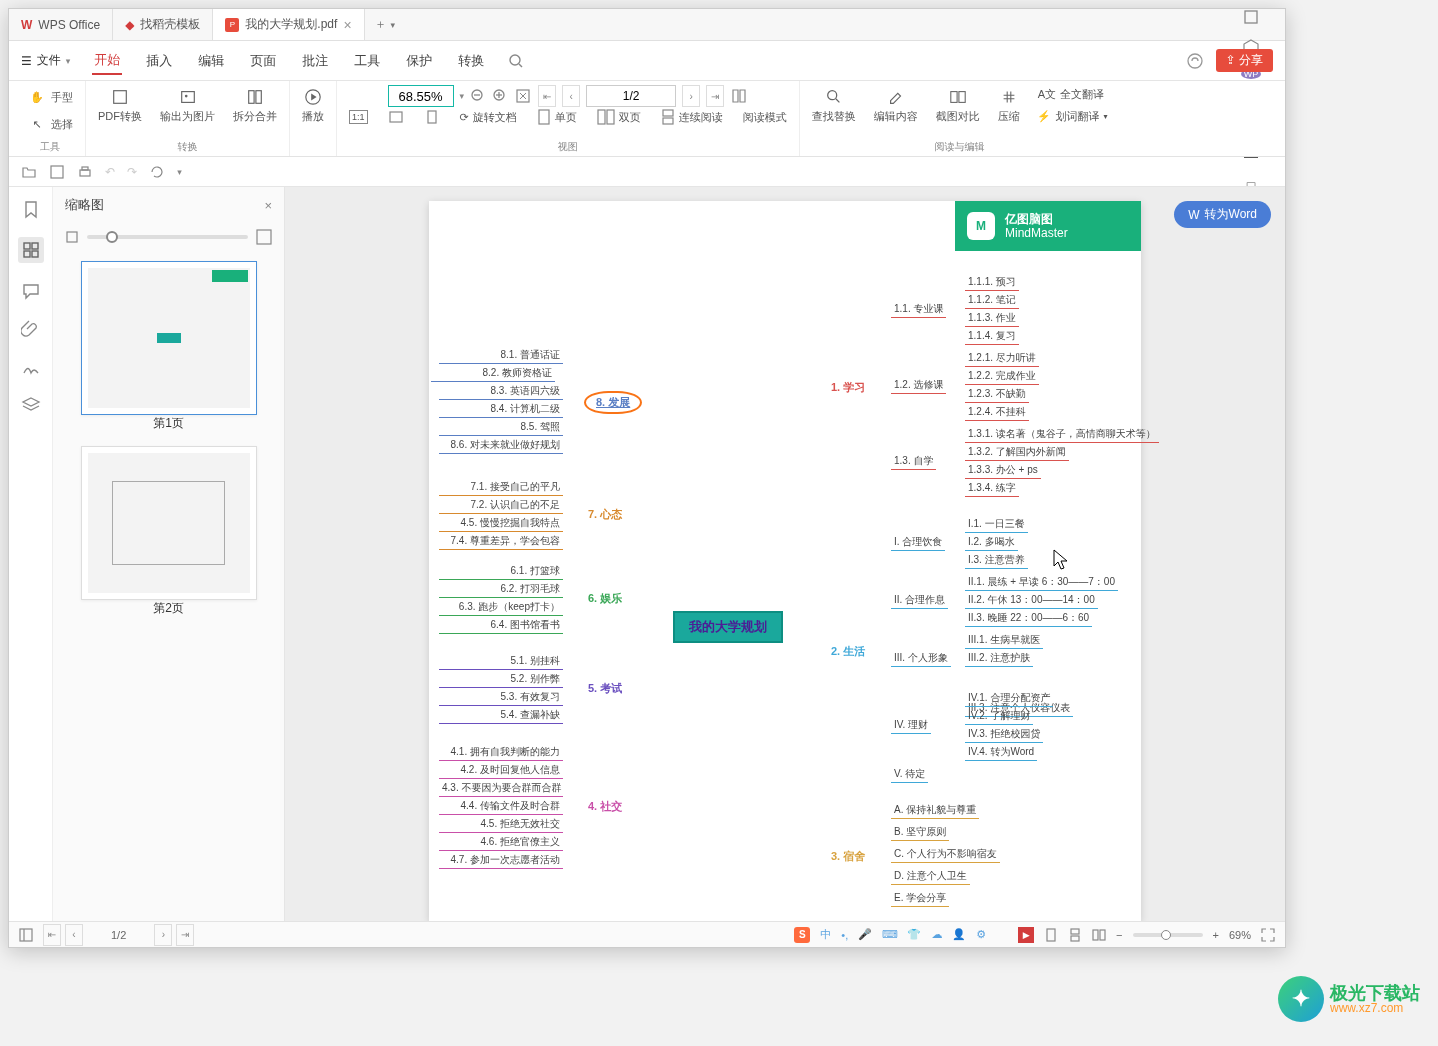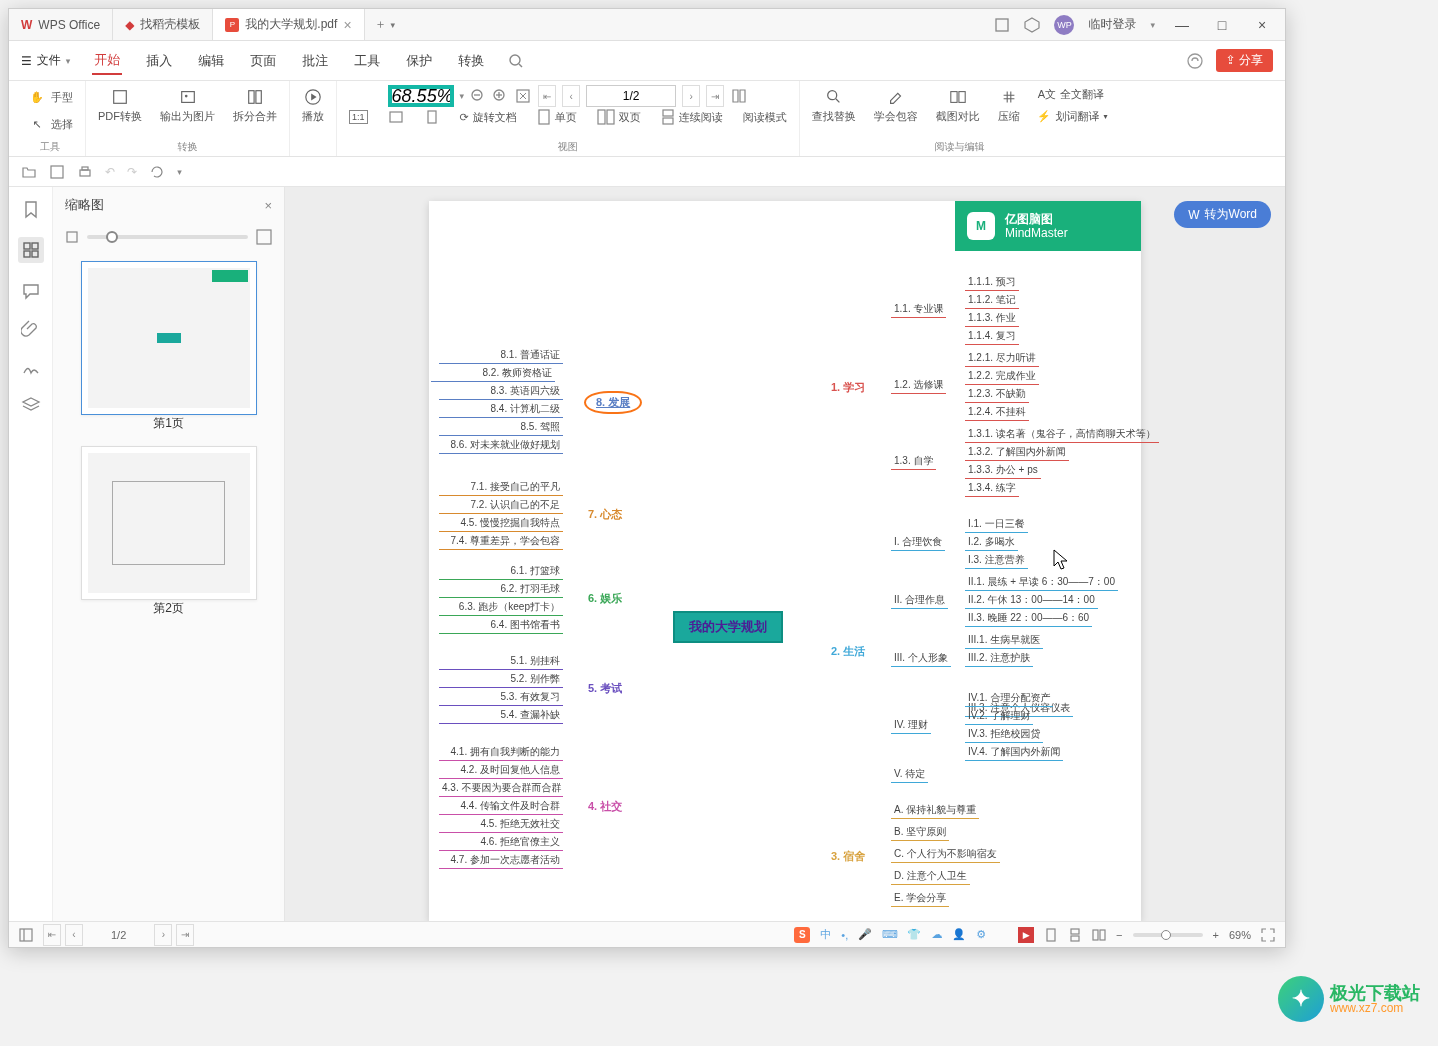--- a/index.html
+++ b/index.html
@@ -6,21 +6,21 @@
 body { background: #f2f2f2; width: 1438px; height: 1046px; overflow: hidden; position: relative; font-size: 12px; color: #333; }
 
 .window { position: absolute; left: 8px; top: 8px; width: 1278px; height: 940px; background: #fff; border: 1px solid #ccc; box-shadow: 0 4px 20px rgba(0,0,0,0.2); display: flex; flex-direction: column; }
 
 
 .titlebar { height: 32px; background: #f7f7f7; display: flex; align-items: stretch; border-bottom: 1px solid #e0e0e0; }
 .tab { display: flex; align-items: center; padding: 0 12px; border-right: 1px solid #e0e0e0; gap: 6px; font-size: 12px; color: #555; cursor: pointer; }
 .tab.active { background: #fff; }
 .tab .closex { color: #999; font-size: 14px; }
 .newtab { display: flex; align-items: center; padding: 0 10px; color: #777; gap: 4px; }
-.tb-right { margin-left: auto; display: flex; align-items: center; gap: 14px; padding-right: 10px; }
+.tb-right { margin-left: auto; display: flex; align-items: center; gap: 14px; padding-right: 10px; flex-direction: column; }
 .tb-right .ico { width: 16px; height: 16px; color: #777; }
 .avatar { width: 20px; height: 20px; border-radius: 50%; background: #8e7cc3; display:flex;align-items:center;justify-content:center;color:#fff;font-size:9px;}
 .winbtn { width: 26px; text-align: center; color: #555; font-size: 14px; }
 
 
 .menubar { height: 40px; display: flex; align-items: center; padding: 0 12px; gap: 22px; border-bottom: 1px solid #e5e5e5; }
 .filemenu { display: flex; align-items: center; gap: 5px; }
 .menuitem { font-size: 13px; color: #444; cursor: pointer; padding: 4px 2px; }
 .menuitem.active { color: #d23c3c; border-bottom: 2px solid #d23c3c; }
 .menubar-right { margin-left: auto; display: flex; align-items: center; gap: 12px; }
@@ -28,21 +28,21 @@
 
 
 .ribbon { height: 76px; background: #fff; border-bottom: 1px solid #e3e3e3; display: flex; align-items: stretch; padding: 0 6px; }
 .rgroup { display: flex; flex-direction: column; align-items: center; justify-content: space-between; padding: 4px 8px 2px 8px; border-right: 1px solid #eee; }
 .rgroup-row { display: flex; align-items: center; gap: 10px; }
 .rbtn { display: flex; flex-direction: column; align-items: center; gap: 2px; font-size: 11px; color: #555; cursor: pointer; padding: 2px 4px; }
 .rbtn-sm { display: flex; align-items: center; gap: 4px; font-size: 11px; color: #555; cursor: pointer; padding: 2px 4px; white-space: nowrap; }
 .rico { width: 20px; height: 20px; display:flex;align-items:center;justify-content:center; }
 .rico svg { width:18px; height:18px; }
 .rlabel { font-size: 10px; color: #888; margin-top: auto; }
-.zoom-input { width: 66px; height: 22px; border: 4px solid #14b8a6; text-align: center; font-size: 18px; font-style: italic; }
+.zoom-input { width: 66px; height: 22px; border: 1px solid #14b8a6; text-align: center; font-size: 13px; }
 .page-input { width: 90px; height: 22px; border: 1px solid #ccc; text-align: center; font-size: 12px; }
 .navbtn { width: 18px; height: 22px; border: 1px solid #ddd; display:flex;align-items:center;justify-content:center;color:#888;font-size:10px; }
 
 
 .quickbar { height: 30px; border-bottom: 1px solid #e5e5e5; display: flex; align-items: center; padding: 0 12px; gap: 12px; color: #888; }
 
 
 .main { flex: 1; display: flex; overflow: hidden; }
 .leftstrip { width: 44px; background: #fff; border-right: 1px solid #eee; display: flex; flex-direction: column; align-items: center; gap: 18px; padding-top: 12px; }
 .leftstrip .lico { width: 20px; height: 20px; color: #888; cursor: pointer; }
@@ -323,21 +323,21 @@
               </svg>
             </span>
             <span>查找替换</span>
           </div>
         <div class="rbtn">
             <span class="rico">
               <svg viewBox="0 0 20 20">
                 <path d="M4 14l8-8 3 3-8 8H4v-3z" fill="none" stroke="#666" stroke-width="1.3"></path>
               </svg>
             </span>
-            <span>学会包容</span>
+            <span>编辑内容</span>
           </div>
         <div class="rbtn">
             <span class="rico">
               <svg viewBox="0 0 20 20">
                 <rect x="2" y="4" width="7" height="12" fill="none" stroke="#666" stroke-width="1.2"></rect>
                 <rect x="11" y="4" width="7" height="12" fill="none" stroke="#666" stroke-width="1.2"></rect>
               </svg>
             </span>
             <span>截图对比</span>
           </div>
@@ -542,21 +542,21 @@
             <div class="node" style="left: 536px; top: 391px; border-color: rgb(63, 168, 216);">II.2. 午休 13：00——14：00</div>
             <div class="node" style="left: 536px; top: 409px; border-color: rgb(63, 168, 216);">II.3. 晚睡 22：00——6：60</div>
             <div class="node" style="left: 462px; top: 449px; border-color: rgb(63, 168, 216);">III. 个人形象</div>
             <div class="node" style="left: 536px; top: 431px; border-color: rgb(63, 168, 216);">III.1. 生病早就医</div>
             <div class="node" style="left: 536px; top: 449px; border-color: rgb(63, 168, 216);">III.2. 注意护肤</div>
             <div class="node" style="left: 536px; top: 467px; border-color: rgb(63, 168, 216); margin-top: 32px;">III.3. 注意个人仪容仪表</div>
             <div class="node" style="left: 462px; top: 516px; border-color: rgb(63, 168, 216);">IV. 理财</div>
             <div class="node" style="left: 536px; top: 489px; border-color: rgb(63, 168, 216);">IV.1. 合理分配资产</div>
             <div class="node" style="left: 536px; top: 507px; border-color: rgb(63, 168, 216);">IV.2. 了解理财</div>
             <div class="node" style="left: 536px; top: 525px; border-color: rgb(63, 168, 216);">IV.3. 拒绝校园贷</div>
-            <div class="node" style="left: 536px; top: 543px; border-color: rgb(63, 168, 216);">IV.4. 了解国内外新闻</div>
+            <div class="node" style="left: 536px; top: 543px; border-color: rgb(63, 168, 216);">IV.4. 转为Word</div>
             <div class="node" style="left: 462px; top: 565px; border-color: rgb(63, 168, 216);">V. 待定</div>
             <div class="branch" style="left: 398px; color: rgb(216, 162, 63); top: 646px;">3. 宿舍</div>
             <div class="node" style="left: 462px; top: 601px; border-color: rgb(216, 162, 63);">A. 保持礼貌与尊重</div>
             <div class="node" style="left: 462px; top: 623px; border-color: rgb(216, 162, 63);">B. 坚守原则</div>
             <div class="node" style="left: 462px; top: 645px; border-color: rgb(216, 162, 63);">C. 个人行为不影响宿友</div>
             <div class="node" style="left: 462px; top: 667px; border-color: rgb(216, 162, 63);">D. 注意个人卫生</div>
             <div class="node" style="left: 462px; top: 689px; border-color: rgb(216, 162, 63);">E. 学会分享</div>
           </div>
       </div>
 

